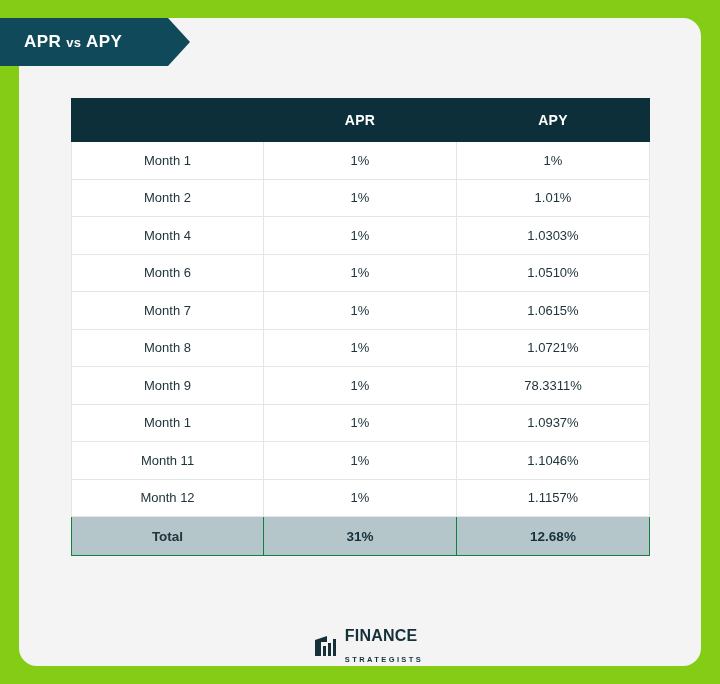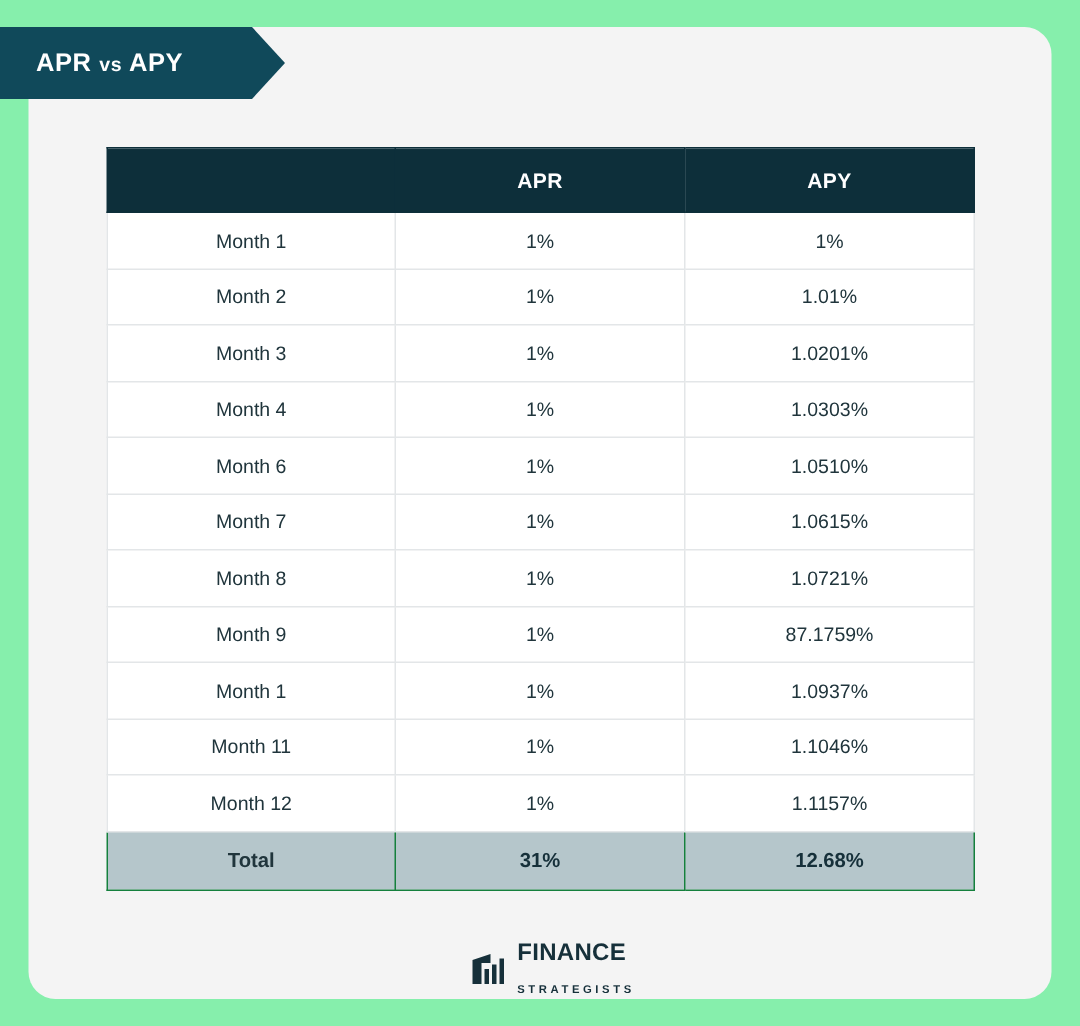--- a/index.html
+++ b/index.html
@@ -10,21 +10,21 @@
   body {
     width: 720px;
     height: 684px;
     font-family: "Liberation Sans", sans-serif;
     overflow: hidden;
   }
   .page {
     position: relative;
     width: 720px;
     height: 684px;
-    background: #86efac;
+    background: #84cc16;
     box-sizing: border-box;
   }
   .card {
     position: absolute;
     left: 19px;
     top: 18px;
     width: 682px;
     height: 648px;
     background: #f4f4f4;
     border-radius: 18px;
@@ -185,25 +185,20 @@
           <td>Month 1</td>
           <td>1%</td>
           <td>1%</td>
         </tr>
         <tr>
           <td>Month 2</td>
           <td>1%</td>
           <td>1.01%</td>
         </tr>
         <tr>
-          <td>Month 3</td>
-          <td>1%</td>
-          <td>1.0201%</td>
-        </tr>
-        <tr>
           <td>Month 4</td>
           <td>1%</td>
           <td>1.0303%</td>
         </tr>
         <tr>
           <td>Month 6</td>
           <td>1%</td>
           <td>1.0510%</td>
         </tr>
         <tr>
@@ -212,21 +207,21 @@
           <td>1.0615%</td>
         </tr>
         <tr>
           <td>Month 8</td>
           <td>1%</td>
           <td>1.0721%</td>
         </tr>
         <tr>
           <td>Month 9</td>
           <td>1%</td>
-          <td>87.1759%</td>
+          <td>78.3311%</td>
         </tr>
         <tr>
           <td>Month 1</td>
           <td>1%</td>
           <td>1.0937%</td>
         </tr>
         <tr>
           <td>Month 11</td>
           <td>1%</td>
           <td>1.1046%</td>

